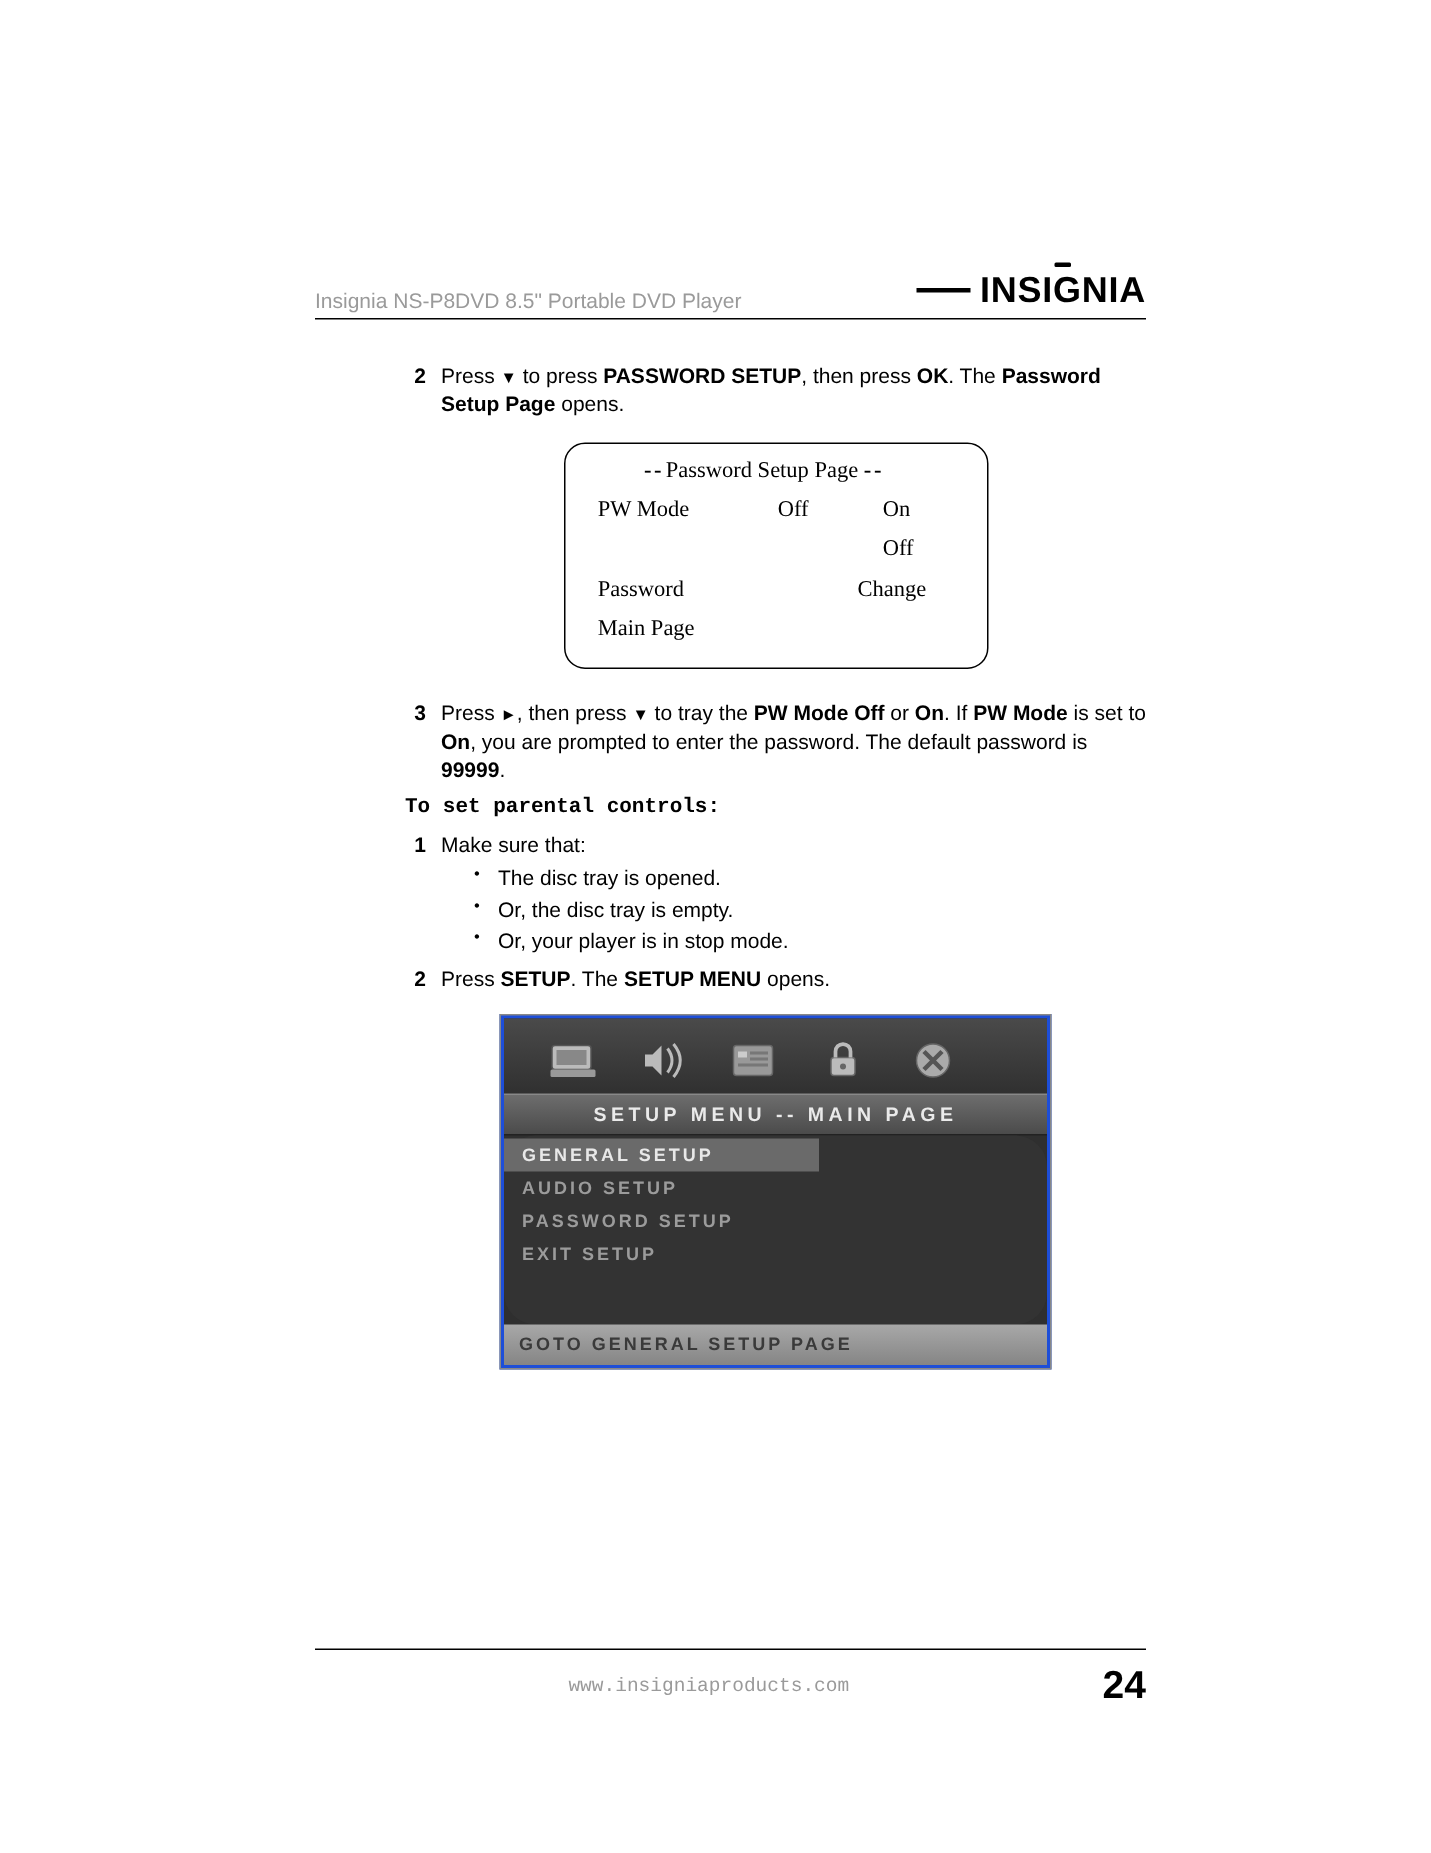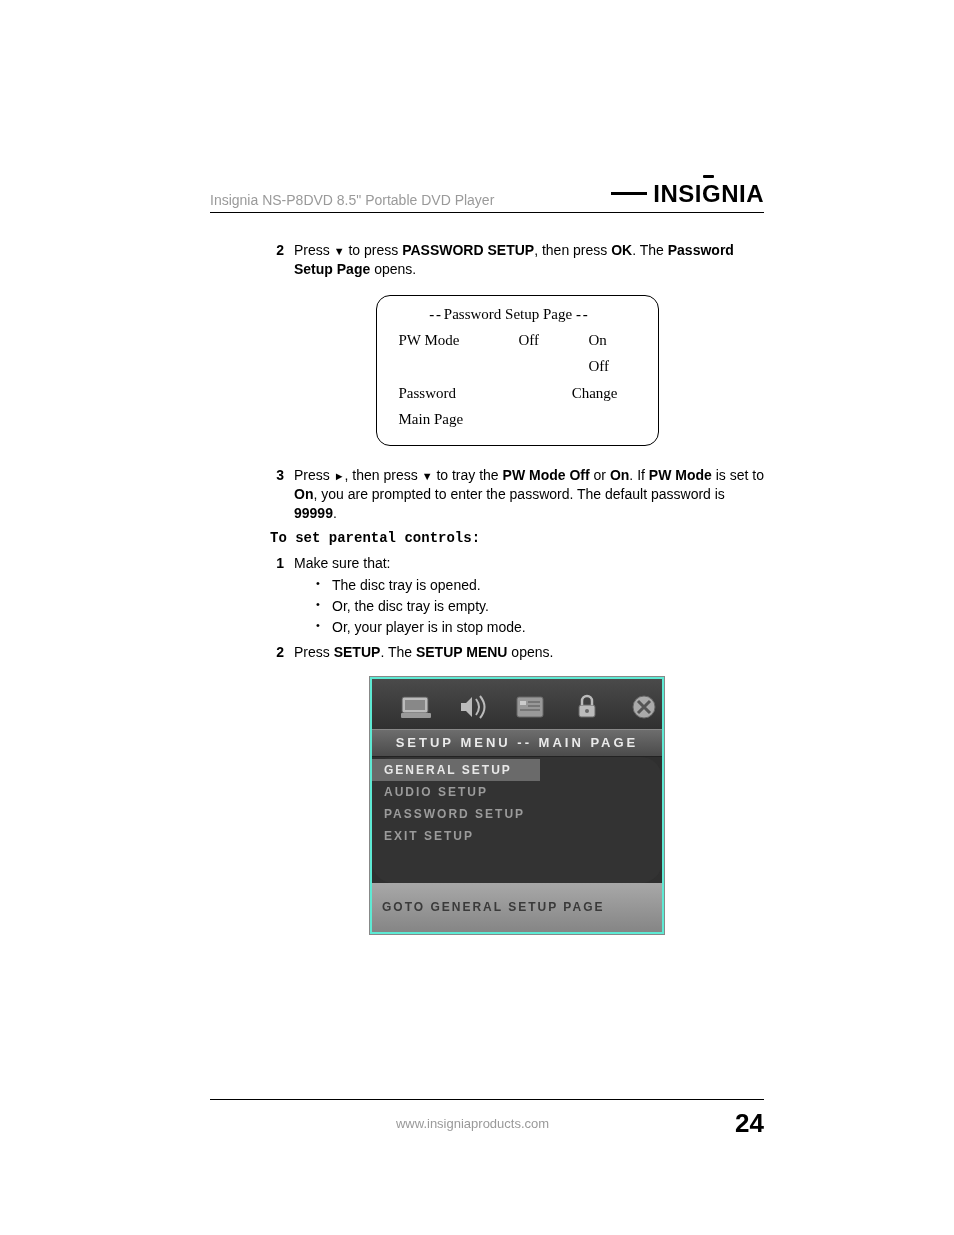--- a/index.html
+++ b/index.html
@@ -101,24 +101,24 @@
   }
   .bullets {
     padding-left: 46px;
     font-family: Liberation Sans, sans-serif;
     font-size: 14px;
   }
   .bullets li { list-style: none; position: relative; padding-left: 16px; margin-bottom: 2px; }
   .bullets li:before { content: "•"; position: absolute; left: 0; top: 0; font-size: 11px; }
   
   .setup-screen {
-    width: 296px;
+    width: 368px;
     margin: 14px auto 0 auto;
     border: 1px solid #888;
-    background: #5eead4;
+    background: #1d4ed8;
     padding: 2px;
   }
   .setup-inner {
     background: #2f2f2f;
     width: 100%;
     font-family: Arial, sans-serif;
     font-size: 12px;
     letter-spacing: 1px;
   }
   .icon-row {
@@ -152,42 +152,42 @@
     letter-spacing: 2px;
   }
   .menu-item.sel {
     background: #6a6a6a;
     color: #e8e8e8;
     width: 58%;
   }
   .footer-bar {
     background: linear-gradient(#a8a8a8,#858585);
     color: #3a3a3a;
-    padding: 16px 10px;
+    padding: 5px 10px;
     font-weight: bold;
     font-size: 12px;
     letter-spacing: 2px;
   }
   .page-footer {
     position: absolute;
     left: 210px;
     right: 190px;
     bottom: 96px;
     border-top: 1.5px solid #000;
     display: flex;
     justify-content: space-between;
     align-items: center;
     padding-top: 8px;
   }
   .footer-url {
     flex: 1;
     text-align: center;
     color: #9a9a9a;
     font-size: 13px;
-    font-family: Liberation Sans, sans-serif;
+    font-family: Liberation Mono, monospace;
   }
   .footer-page {
     font-family: Arial, sans-serif;
     font-size: 26px;
     font-weight: 900;
   }
 </style>
 </head>
 <body>
 

